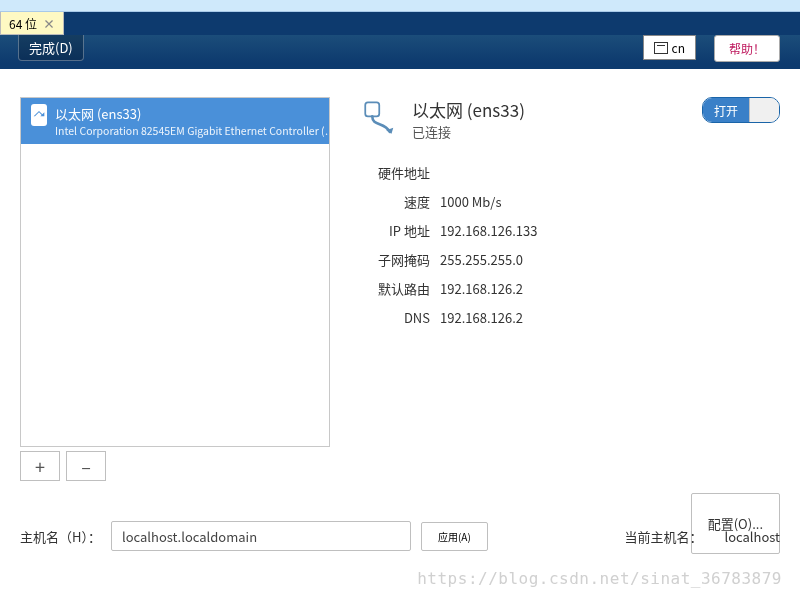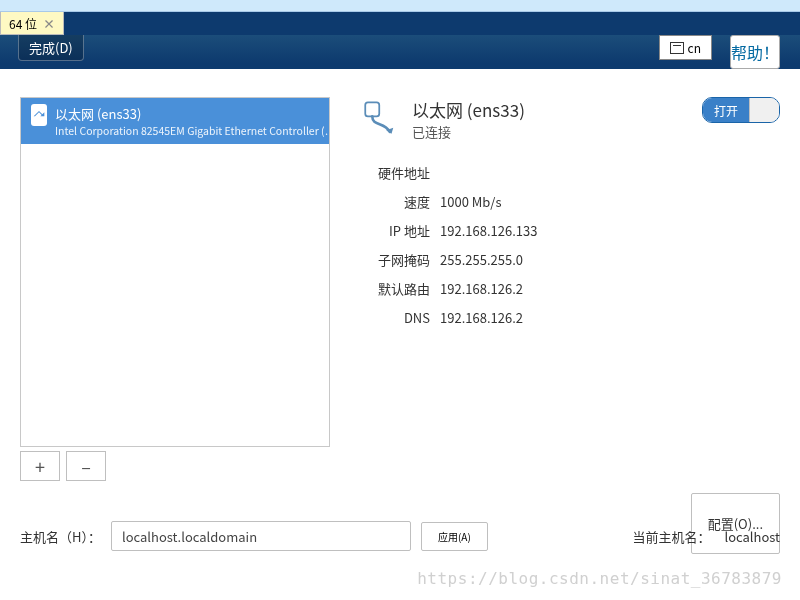--- a/index.html
+++ b/index.html
@@ -5,21 +5,21 @@
   *{box-sizing:border-box;margin:0;padding:0;font-family:"Microsoft YaHei","Noto Sans CJK SC",sans-serif;}
   body{width:800px;height:600px;overflow:hidden;background:#0d3a6e;position:relative;}
   .lightbar{position:absolute;top:0;left:0;right:0;height:12px;background:#cfe9fb;border-bottom:1px solid #a8c9e8;}
   .tab64{position:absolute;top:12px;left:0;height:23px;background:#fef9c3;border:1px solid #bbb;border-top:none;padding:2px 8px;font-size:12px;display:flex;align-items:center;gap:6px;}
   .tab64 .x{color:#888;font-weight:bold;cursor:pointer;}
   .topbar{position:absolute;top:35px;left:0;right:0;height:28px;background:linear-gradient(#1b4d7a,#0d3a6e);display:flex;align-items:flex-start;color:#fff;font-size:13px;}
   .done-btn{margin-left:18px;padding:3px 10px;border:1px solid rgba(255,255,255,0.3);border-top:none;border-radius:0 0 4px 4px;background:rgba(0,0,0,0.2);cursor:pointer;}
   .input-ind{margin-left:auto;background:#fff;color:#000;border:1px solid #888;padding:3px 10px;display:flex;align-items:center;gap:4px;font-size:12px;}
   .kbd{display:inline-block;width:14px;height:12px;border:1px solid #333;position:relative;}
   .kbd::after{content:"";position:absolute;inset:2px;border-top:1px solid #333;}
-  .help-btn{margin:0 20px 0 18px;background:#fff;color:#0369a1;border:1px solid #aaa;border-radius:3px;padding:4px 0;font-size:16px;cursor:pointer;}
+  .help-btn{margin:0 20px 0 18px;background:#fff;color:#be185d;border:1px solid #aaa;border-radius:3px;padding:4px 14px;font-size:12px;cursor:pointer;}
   .page{position:absolute;top:69px;left:0;right:0;bottom:0;background:#fff;}
   .content{position:absolute;inset:0;padding:0 20px;}
   .maincols{display:flex;gap:30px;padding-top:28px;}
   .listcol{width:310px;}
   .listbox{height:350px;background:#fff;border:1px solid #c8c8c8;display:flex;flex-direction:column;overflow:hidden;}
   .nic-item{background:#4a90d9;color:#fff;padding:6px 10px;display:flex;gap:8px;}
   .nic-ico{width:22px;height:22px;background:#fff;border-radius:3px;display:flex;align-items:center;justify-content:center;}
   .nic-ico svg{width:16px;height:16px;}
   .nic-txt .t{font-size:13px;}
   .nic-txt .s{font-size:10.5px;opacity:0.9;white-space:nowrap;}
@@ -36,21 +36,21 @@
   .opentoggle .lab{flex:1;background:#3a80c8;color:#fff;font-size:12px;display:flex;align-items:center;justify-content:center;}
   .opentoggle .knob{width:30px;background:#f0f0f0;border-left:1px solid #c0c0c0;}
   .props{margin-top:22px;font-size:13px;color:#333;}
   .prow{display:flex;margin-bottom:10px;}
   .plab{width:70px;text-align:right;margin-right:10px;color:#333;}
   .pval{color:#333;}
   .cfgbtn{position:absolute;right:20px;top:388px;background:#fff;border:1px solid #bfbfbf;border-radius:2px;padding:20px 16px;font-size:13px;cursor:pointer;color:#333;margin-top:36px;}
   .hostrow{position:absolute;left:20px;right:20px;top:452px;display:flex;align-items:center;font-size:13px;color:#333;gap:10px;}
   .hostinput{width:300px;height:30px;border:1px solid #bfbfbf;border-radius:2px;padding:4px 10px;font-size:13px;color:#444;}
   .applybtn{background:#fff;border:1px solid #bfbfbf;border-radius:2px;padding:6px 16px;font-size:10px;cursor:pointer;}
-  .curhost{margin-left:auto;display:flex;gap:14px;}
+  .curhost{margin-left:auto;display:flex;gap:22px;}
   .watermark{position:absolute;right:18px;bottom:12px;font-size:16px;color:#d0d0d0;font-family:Consolas,monospace;letter-spacing:0.5px;pointer-events:none;}
 </style>
 </head>
 <body>
 
 <div class="lightbar"></div>
 
 <div class="tab64">
   <span>64 位</span>
   <span class="x">×</span>

